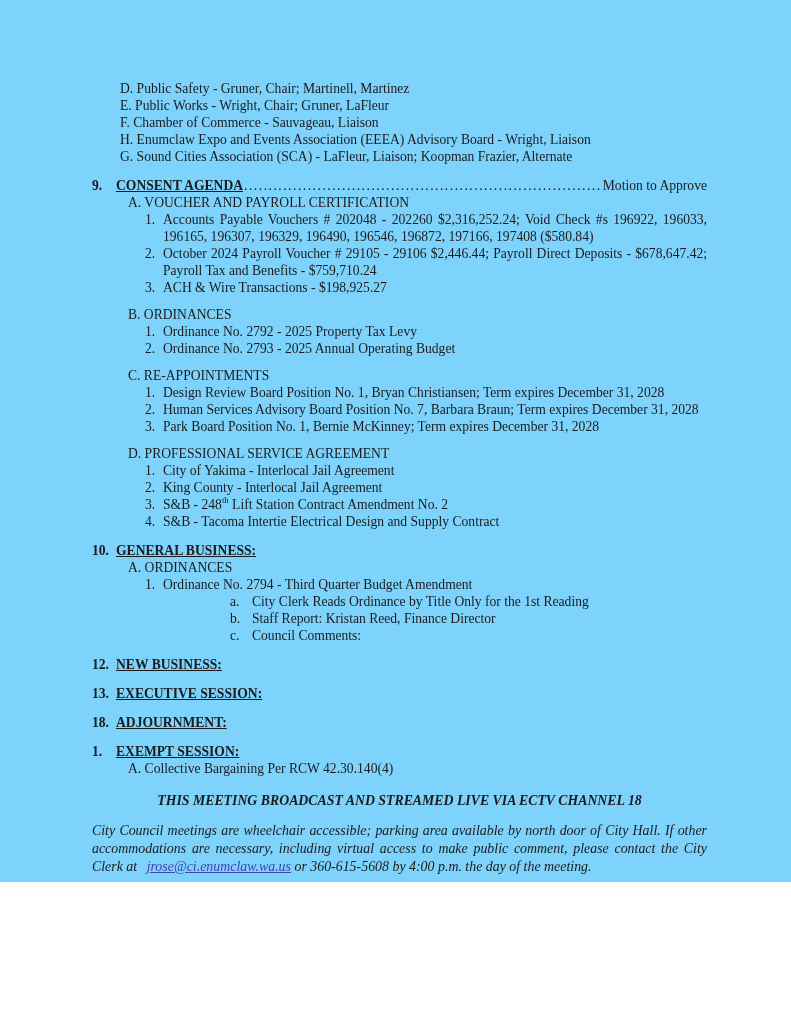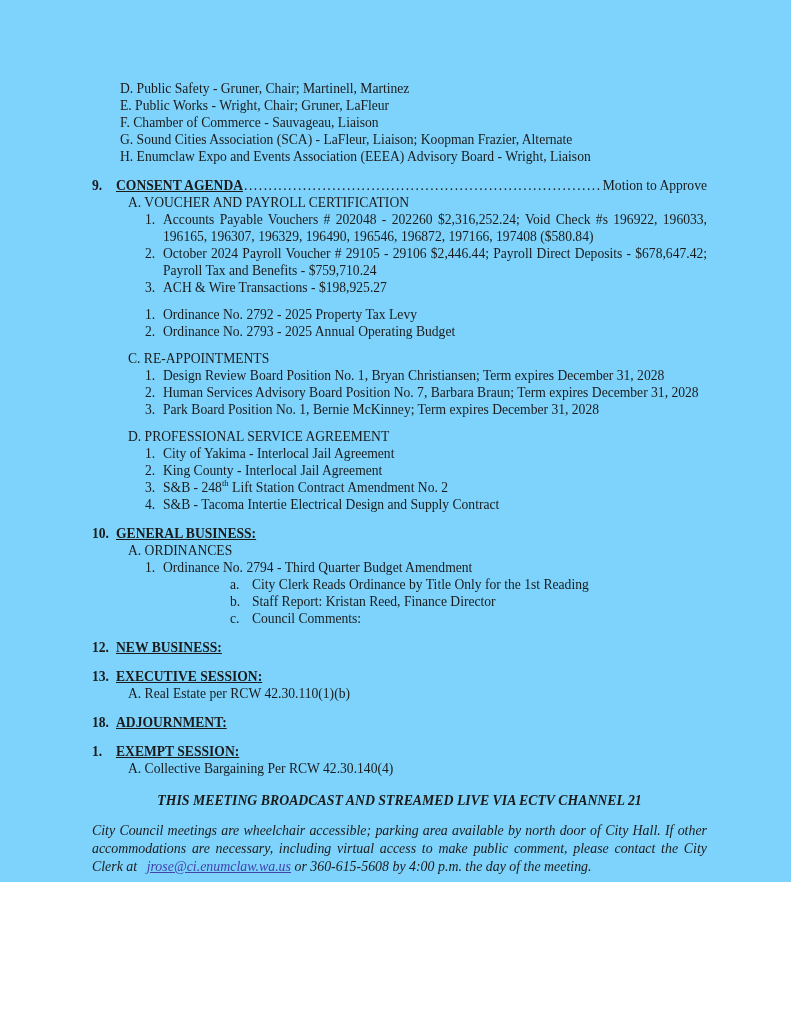--- a/index.html
+++ b/index.html
@@ -84,22 +84,22 @@
 </style>
 </head>
 <body>
 
 <div class="page">
 
   <div id="committee-list">
       <div class="committee-line">D. Public Safety - Gruner, Chair; Martinell, Martinez</div>
       <div class="committee-line">E. Public Works - Wright, Chair; Gruner, LaFleur</div>
       <div class="committee-line">F. Chamber of Commerce - Sauvageau, Liaison</div>
+      <div class="committee-line">H. Enumclaw Expo and Events Association (EEEA) Advisory Board - Wright, Liaison</div>
       <div class="committee-line">G. Sound Cities Association (SCA) - LaFleur, Liaison; Koopman Frazier, Alternate</div>
-      <div class="committee-line">H. Enumclaw Expo and Events Association (EEEA) Advisory Board - Wright, Liaison</div>
     </div>
 
   <div id="main-sections">
       <div class="section">
         <div class="sec-head">
           <span class="sec-num">9.</span>
           <span class="sec-title">CONSENT AGENDA</span>
           <span class="leader"></span>
           <span class="sec-right">Motion to Approve</span>
         </div>
@@ -118,20 +118,21 @@
             </div>
           </div>
           <div class="item">
             <span class="inum">3.</span>
             <div class="itext-wrap">
               <div class="itext">ACH &amp; Wire Transactions - $198,925.27</div>
             </div>
           </div>
         </div>
         <div class="group">
+          <div class="group-heading">B. ORDINANCES</div>
           <div class="item">
             <span class="inum">1.</span>
             <div class="itext-wrap">
               <div class="itext">Ordinance No. 2792 - 2025 Property Tax Levy</div>
             </div>
           </div>
           <div class="item">
             <span class="inum">2.</span>
             <div class="itext-wrap">
               <div class="itext">Ordinance No. 2793 - 2025 Annual Operating Budget</div>
@@ -218,23 +219,20 @@
         <div class="sec-head">
           <span class="sec-num">12.</span>
           <span class="sec-title">NEW BUSINESS:</span>
         </div>
       </div>
       <div class="section">
         <div class="sec-head">
           <span class="sec-num">13.</span>
           <span class="sec-title">EXECUTIVE SESSION:</span>
         </div>
-        <div class="group first">
-          <div class="group-heading">A. Real Estate per RCW 42.30.110(1)(b)</div>
-        </div>
       </div>
       <div class="section">
         <div class="sec-head">
           <span class="sec-num">18.</span>
           <span class="sec-title">ADJOURNMENT:</span>
         </div>
       </div>
     </div>
 
 
@@ -243,19 +241,19 @@
         <div class="sec-head">
           <span class="sec-num">1.</span>
           <span class="sec-title">EXEMPT SESSION:</span>
         </div>
         <div class="group first">
           <div class="group-heading">A. Collective Bargaining Per RCW 42.30.140(4)</div>
         </div>
       </div>
     </div>
 
-  <div class="broadcast">THIS MEETING BROADCAST AND STREAMED LIVE VIA ECTV CHANNEL 21</div>
+  <div class="broadcast">THIS MEETING BROADCAST AND STREAMED LIVE VIA ECTV CHANNEL 18</div>
 
   <p class="footer-note">
     <span>City Council meetings are wheelchair accessible; parking area available by north door of City Hall. If other accommodations are necessary, including virtual access to make public comment, please contact the City Clerk at </span><a class="email">jrose@ci.enumclaw.wa.us</a><span> or 360-615-5608 by 4:00 p.m. the day of the meeting.</span>
   </p>
 
 </div>
 
 </body></html>

